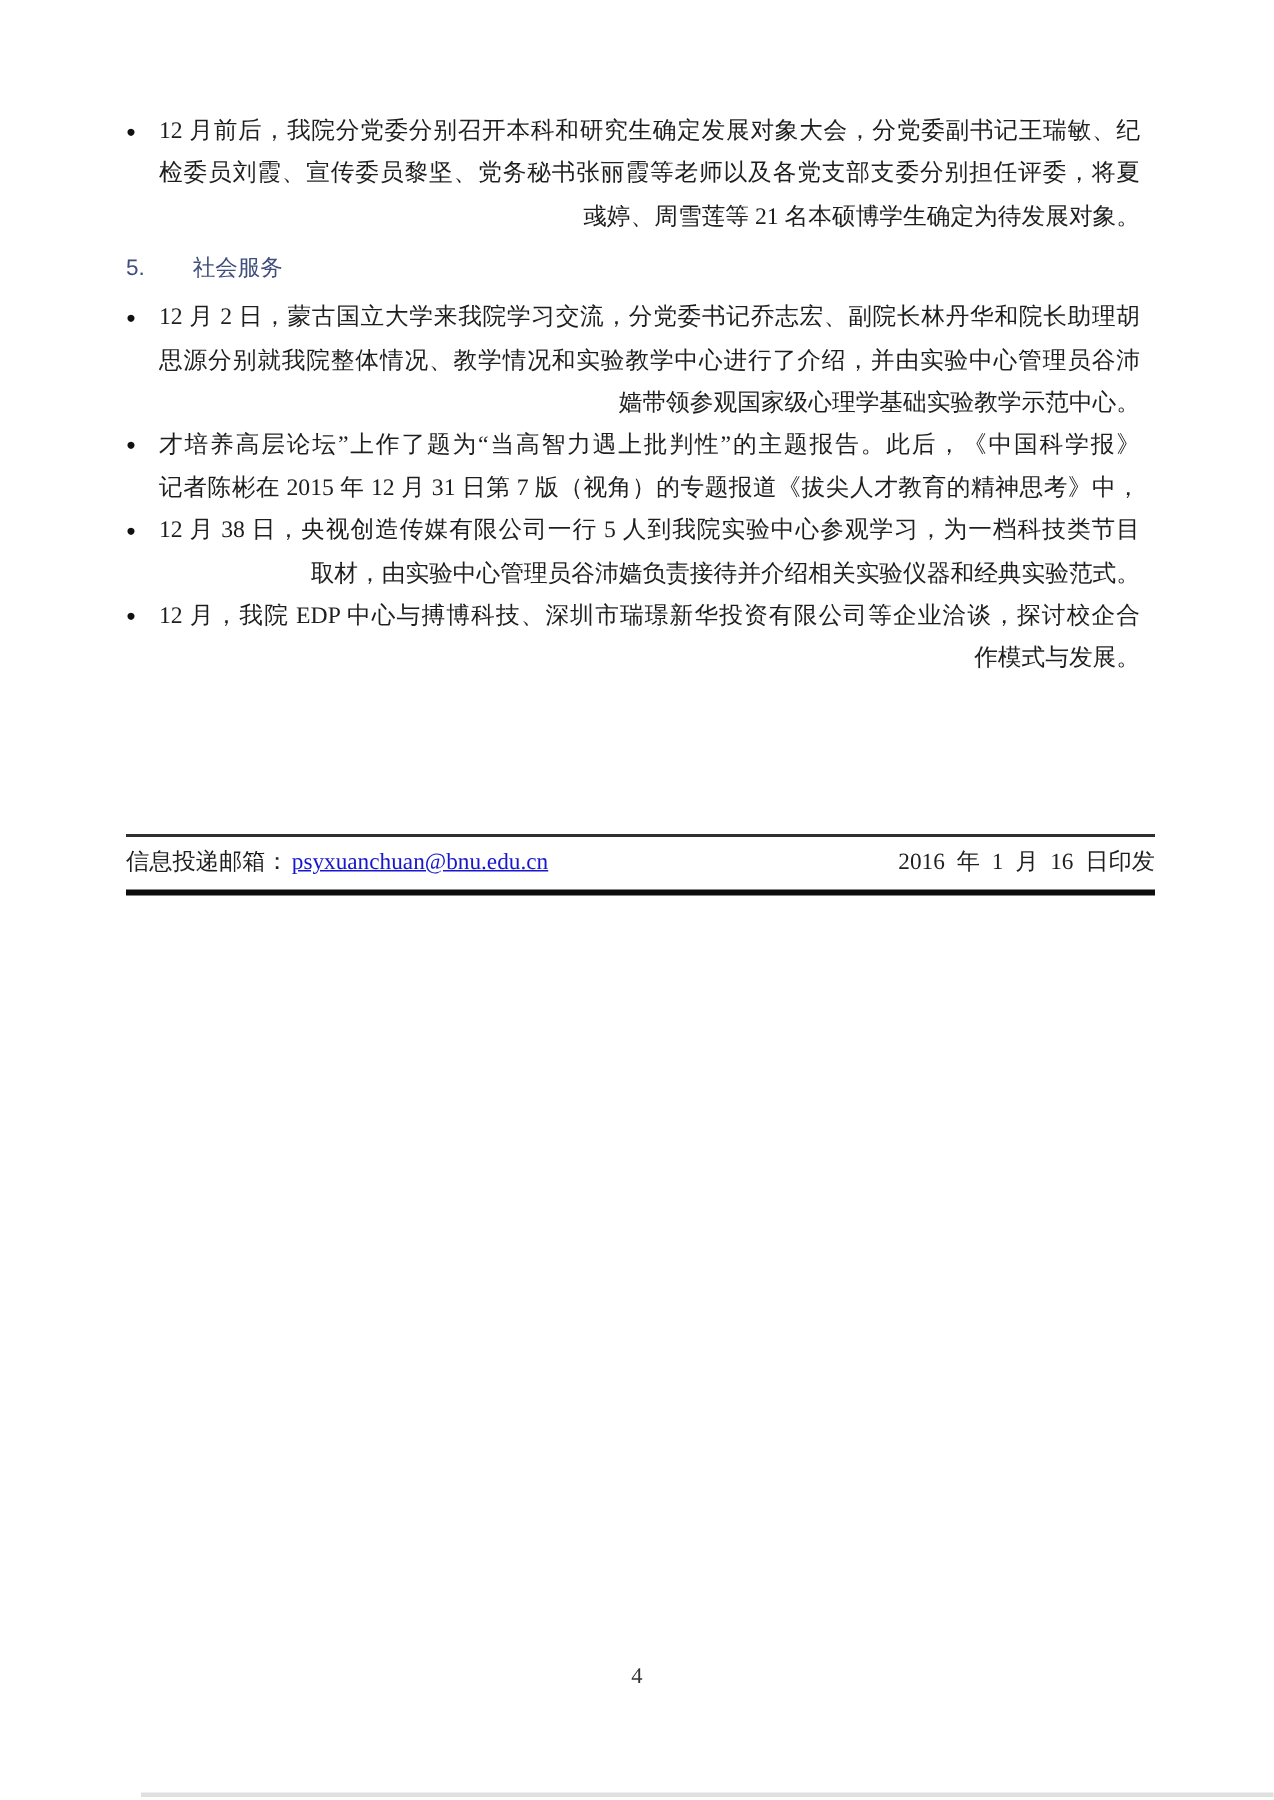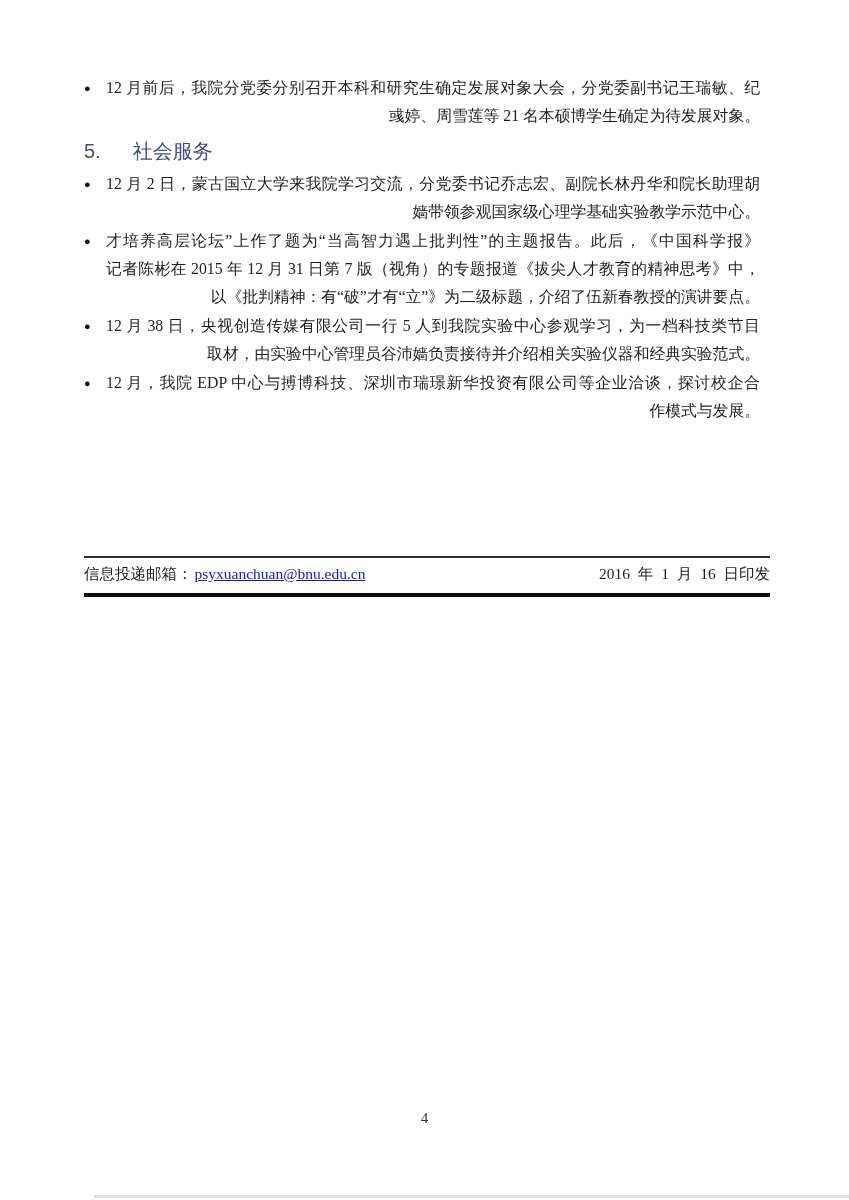--- a/index.html
+++ b/index.html
@@ -25,21 +25,21 @@
     color: #111;
   }
   .btext { width: 654px; }
   .line { height: 28.4px; overflow: hidden; text-align: right; white-space: normal; }
   .line.j { text-align: justify; text-align-last: justify; }
   .heading {
     margin-top: 5px; margin-bottom: 4px;
     height: 30px; line-height: 30px;
     font-family: "Liberation Sans", "DejaVu Sans", sans-serif;
     font-weight: 500;
-    font-size: 20px;
+    font-size: 15px;
     color: #3f4e7d;
   }
   .hnum { margin-right: 32px; }
   .footer {
     position: absolute;
     left: 84px; top: 556px; width: 686px;
     border-top: 2px solid #2f2f2f;
     border-bottom: 4px solid #0d0d0d;
   }
   .frow {
@@ -67,43 +67,44 @@
 </style>
 </head>
 <body>
 
 <div class="content">
   <div>
       <div class="bullet">
         <span class="dot">●</span>
         <div class="btext">
           <div class="line j">12 月前后，我院分党委分别召开本科和研究生确定发展对象大会，分党委副书记王瑞敏、纪</div>
+          <div class="line j">检委员刘霞、宣传委员黎坚、党务秘书张丽霞等老师以及各党支部支委分别担任评委，将夏</div>
           <div class="line">彧婷、周雪莲等 21 名本硕博学生确定为待发展对象。</div>
         </div>
       </div>
     </div>
 
   <div class="heading">
     <span class="hnum">5.</span><span class="htitle">社会服务</span>
   </div>
 
   <div>
       <div class="bullet">
         <span class="dot">●</span>
         <div class="btext">
           <div class="line j">12 月 2 日，蒙古国立大学来我院学习交流，分党委书记乔志宏、副院长林丹华和院长助理胡</div>
+          <div class="line j">思源分别就我院整体情况、教学情况和实验教学中心进行了介绍，并由实验中心管理员谷沛</div>
           <div class="line">嫱带领参观国家级心理学基础实验教学示范中心。</div>
         </div>
       </div>
       <div class="bullet">
         <span class="dot">●</span>
         <div class="btext">
           <div class="line j">才培养高层论坛”上作了题为“当高智力遇上批判性”的主题报告。此后，《中国科学报》</div>
           <div class="line j">记者陈彬在 2015 年 12 月 31 日第 7 版（视角）的专题报道《拔尖人才教育的精神思考》中，</div>
-          <div class="line">以《批判精神：有“破”才有“立”》为二级标题，介绍了伍新春教授的演讲要点。</div>
         </div>
       </div>
       <div class="bullet">
         <span class="dot">●</span>
         <div class="btext">
           <div class="line j">12 月 38 日，央视创造传媒有限公司一行 5 人到我院实验中心参观学习，为一档科技类节目</div>
           <div class="line">取材，由实验中心管理员谷沛嫱负责接待并介绍相关实验仪器和经典实验范式。</div>
         </div>
       </div>
       <div class="bullet">

